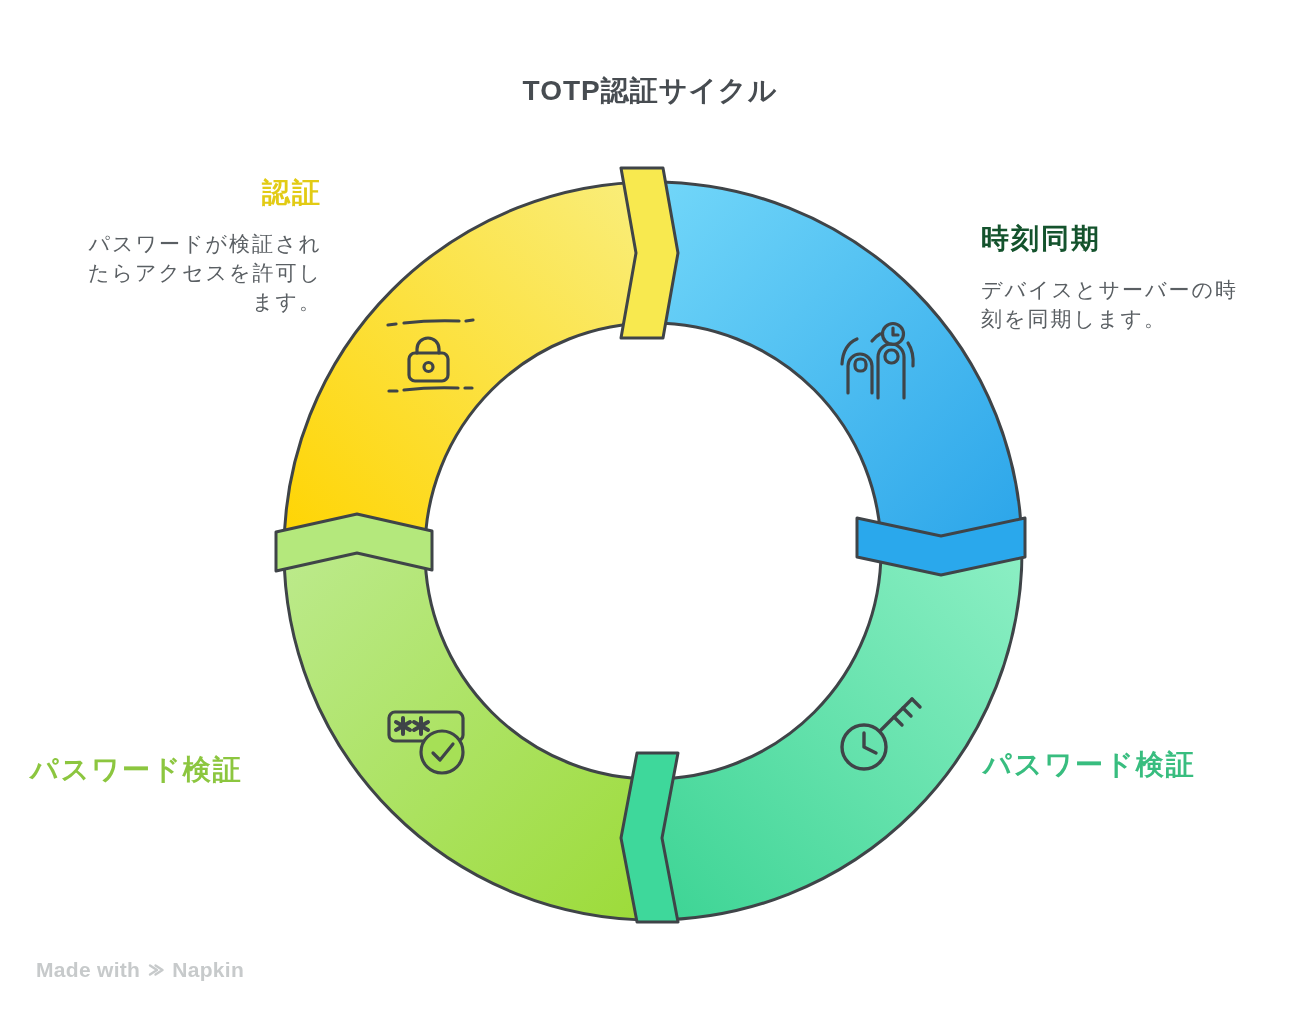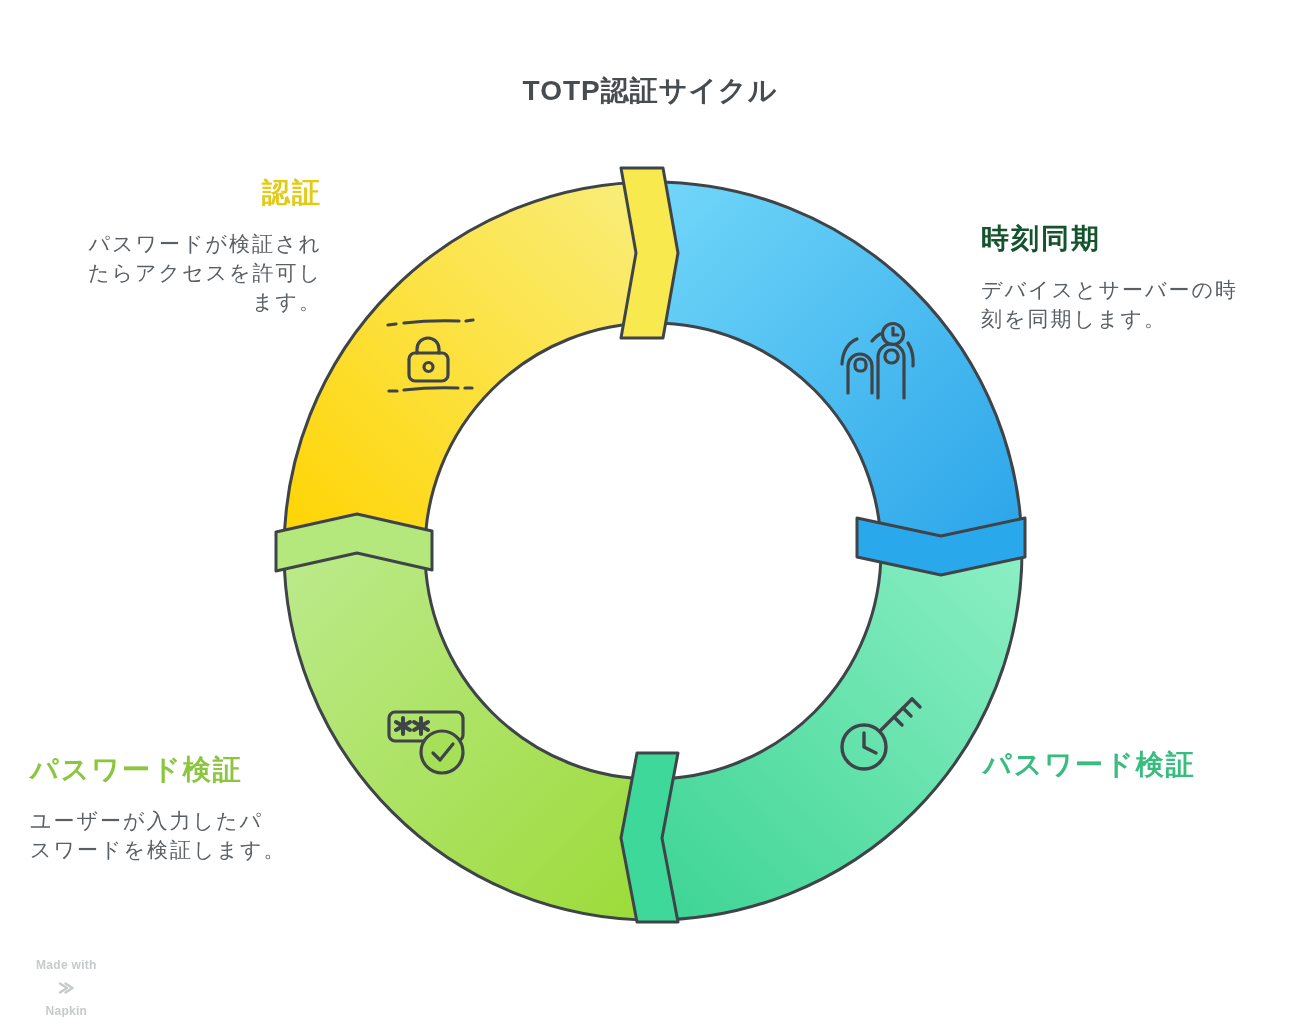--- a/index.html
+++ b/index.html
@@ -21,21 +21,21 @@
   .step-time-sync            { left:981px; top:222px; width:312px; text-align:left; }
   .step-password-generation  { left:983px; top:748px; width:300px; text-align:left; }
   .step-password-verification{ left:30px;  top:753px; width:293px; text-align:left; }
   .step-authentication       { left:52px;  top:176px; width:270px; text-align:right; }
   .accent-time-sync             { color:#14532d; }
   .accent-password-generation   { color:#38bd7f; }
   .accent-password-verification { color:#8cc63f; }
   .accent-authentication        { color:#e2cb14; }
   .watermark {
     position:absolute; left:36px; top:958px; display:flex; align-items:center; gap:7px;
-    color:#c7cacb; font-size:12px; font-weight:600; letter-spacing:0.3px;flex-direction:column;
+    color:#c7cacb; font-size:21px; font-weight:600; letter-spacing:0.3px;
   }
   .watermark .logo { display:inline-block; }
 </style>
 </head>
 <body>
 
 <div class="canvas">
 
   <svg class="ring-svg" width="1300" height="1017" viewBox="0 0 1300 1017">
     <defs>
@@ -126,22 +126,20 @@
     <p class="step-desc">デバイスとサーバーの時
 刻を同期します。</p>
   </div>
 
   <div class="step step-password-generation">
     <h2 class="step-heading accent-password-generation">パスワード検証</h2>
   </div>
 
   <div class="step step-password-verification">
     <h2 class="step-heading accent-password-verification">パスワード検証</h2>
-    <p class="step-desc">ユーザーが入力したパ
-スワードを検証します。</p>
   </div>
 
   <div class="step step-authentication">
     <h2 class="step-heading accent-authentication">認証</h2>
     <p class="step-desc">パスワードが検証され
 たらアクセスを許可し
 ます。</p>
   </div>
 
   <div class="watermark">

